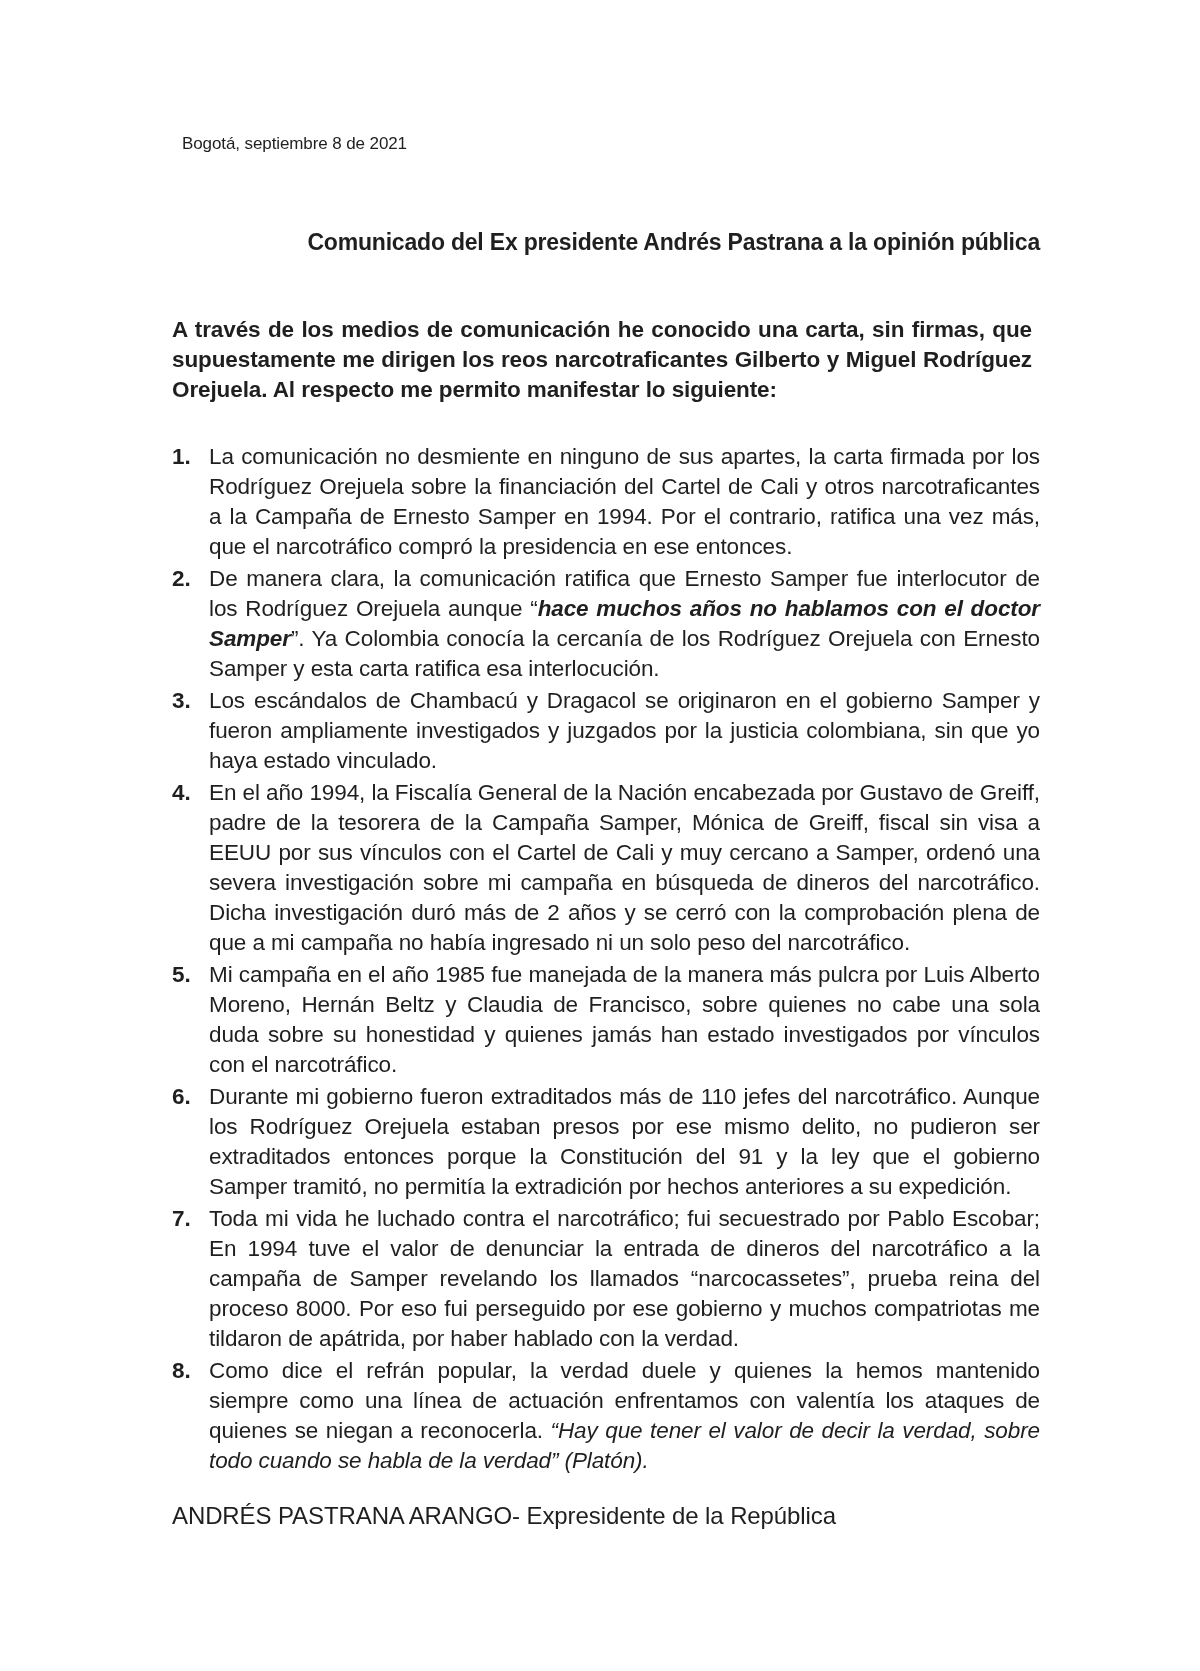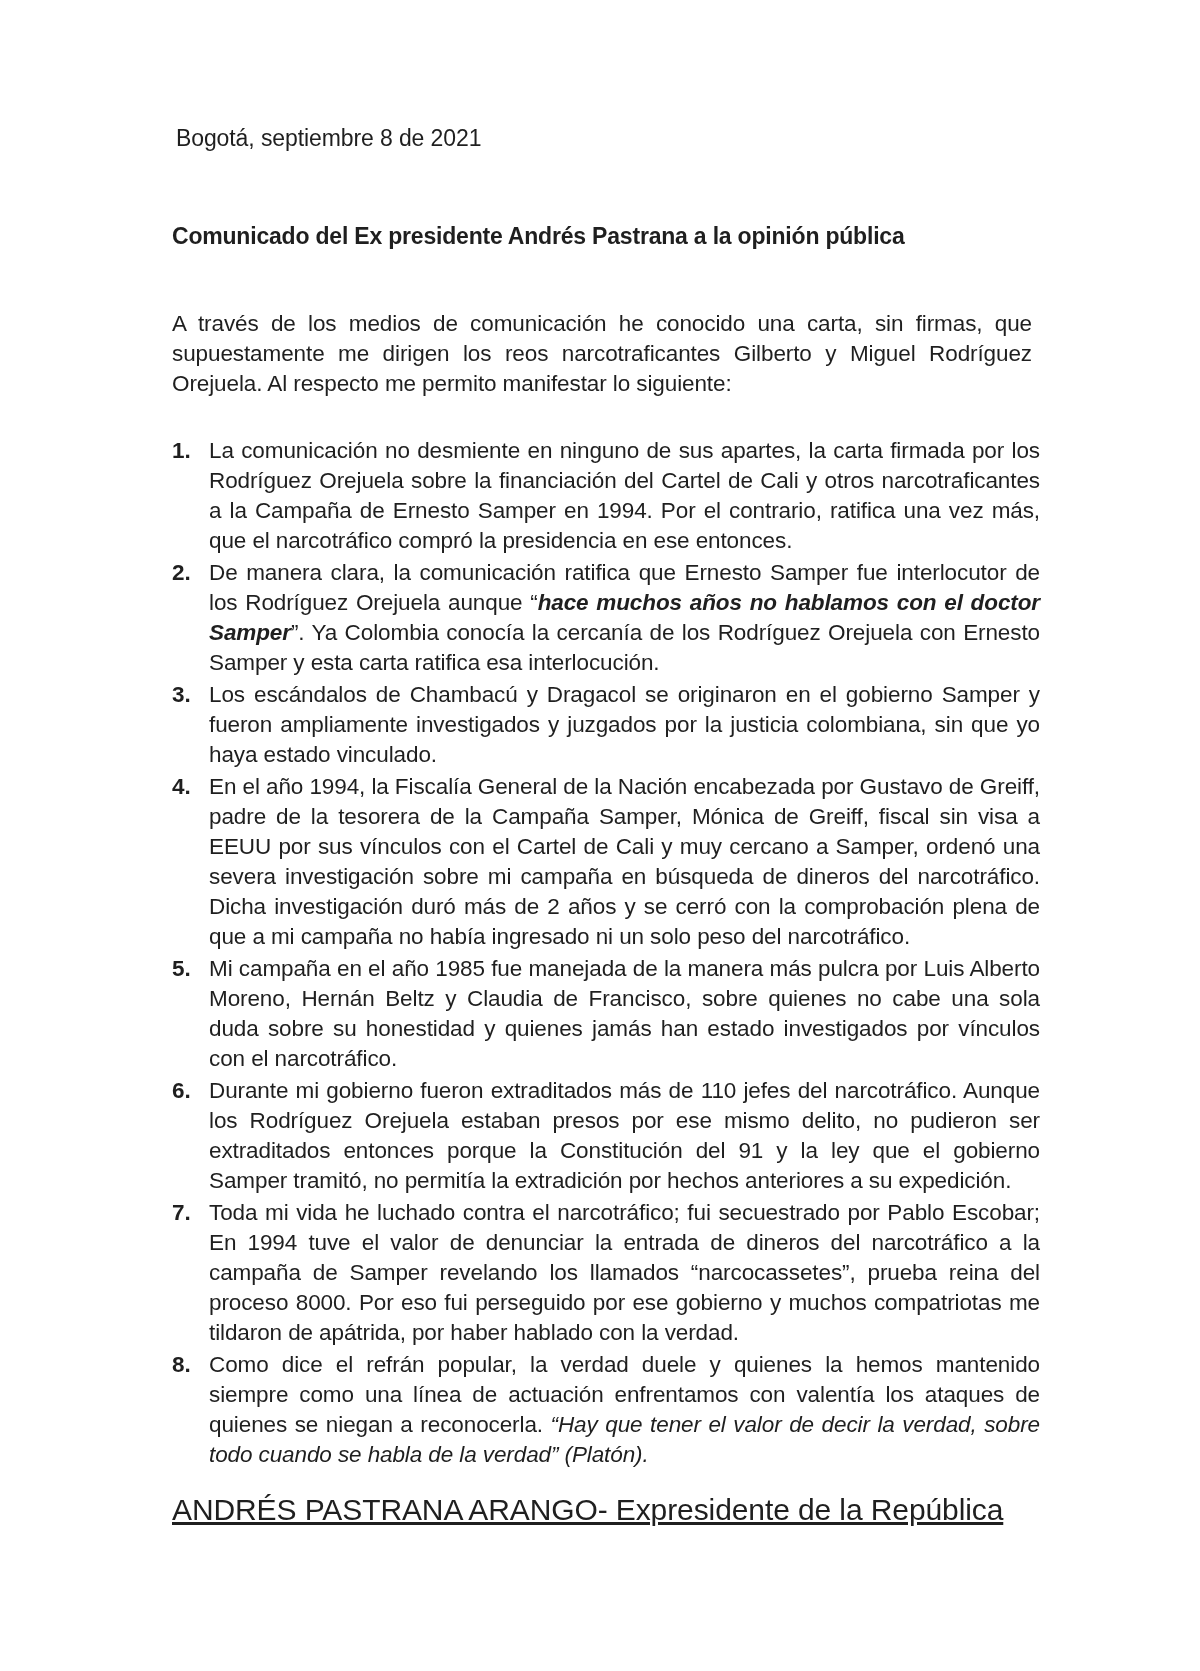--- a/index.html
+++ b/index.html
@@ -15,38 +15,40 @@
     -webkit-font-smoothing: antialiased;
   }
   .page {
     box-sizing: border-box;
     width: 1200px;
     height: 1671px;
     padding: 119px 160px 0 172px;
     overflow: hidden;
   }
   .date-line {
-    margin: 4px;
-    font-size: 23px;
+    margin: 10px;
+    font-size: 17px;
     line-height: 30px;
     letter-spacing: -0.1px;
   }
   .doc-title {
     margin: 68px 0 0 0;
     font-size: 23px;
     font-weight: 700;
     line-height: 30px;
     letter-spacing: -0.2px;
+    text-align: right;
   }
   .intro {
     margin: 58px 8px 0 0;
     font-size: 22.5px;
     line-height: 30px;
     letter-spacing: -0.1px;
     text-align: justify;
+    font-weight: bold;
   }
   ol.doc-list {
     list-style: none;
     margin: 37px 0 0 0;
     padding: 0;
   }
   ol.doc-list li {
     position: relative;
     padding-left: 37px;
     margin: 0 0 2px 0;
@@ -58,24 +60,23 @@
   ol.doc-list li .num {
     position: absolute;
     left: 0;
     top: 0;
     font-weight: 700;
   }
   .run-b  { font-weight: 700; }
   .run-i  { font-style: italic; }
   .signature {
     margin: 25px 0 0 0;
-    font-size: 30px;
+    font-size: 24px;
     line-height: 30px;
     letter-spacing: -0.1px;
-    text-decoration: underline;
   }
 </style>
 </head>
 <body>
 
 <div class="page">
 
   <p class="date-line">Bogotá, septiembre 8 de 2021</p>
 
   <h1 class="doc-title">Comunicado del Ex presidente Andrés Pastrana a la opinión pública</h1>

